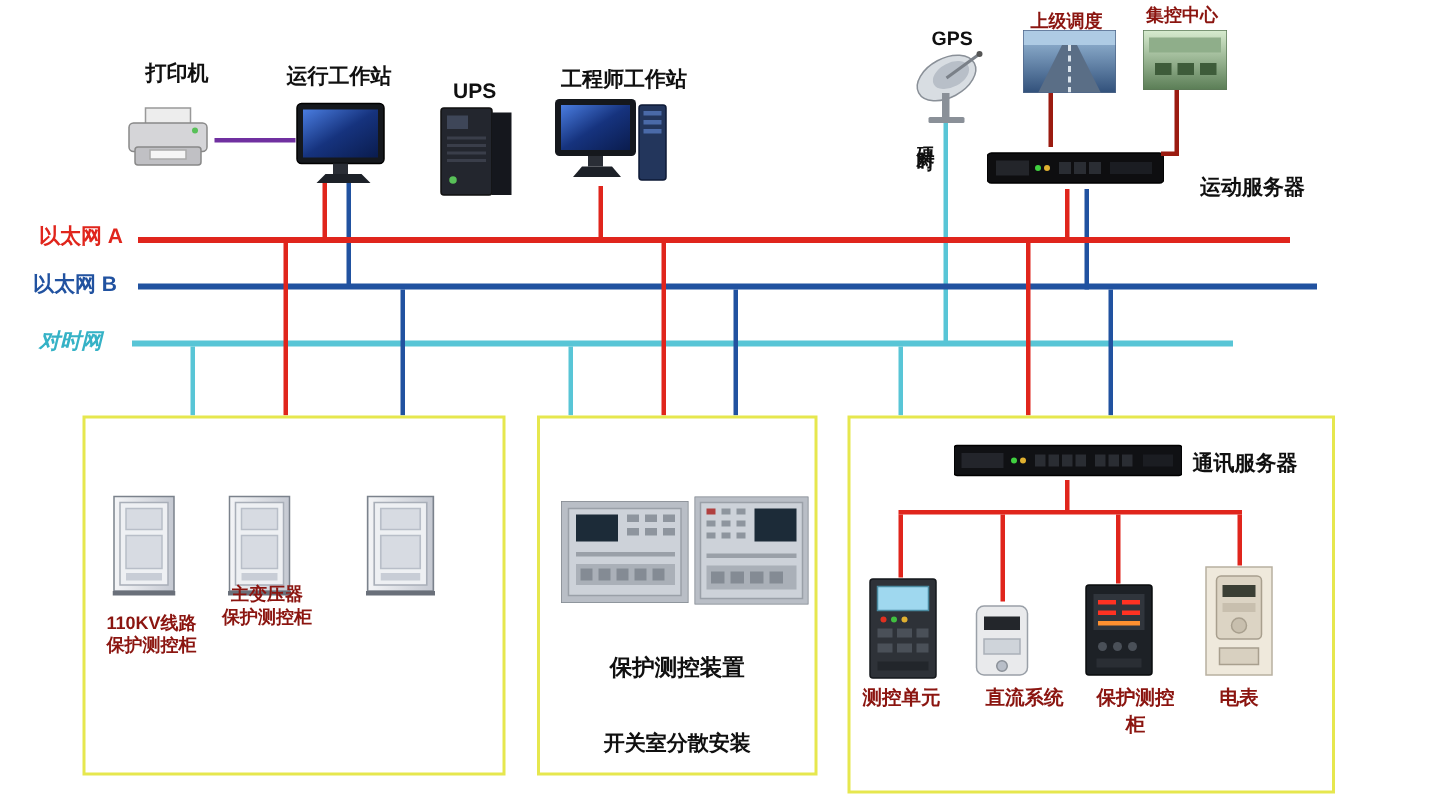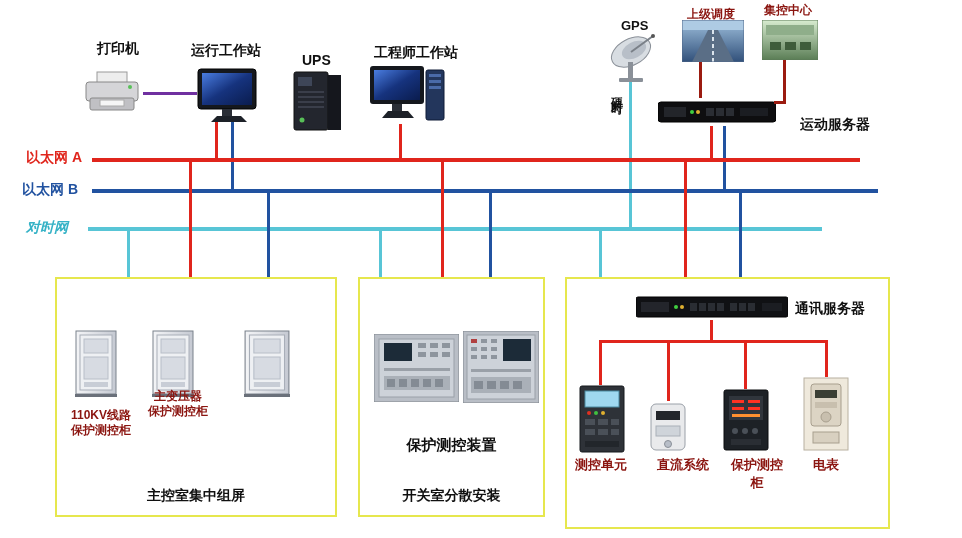--- a/index.html
+++ b/index.html
@@ -216,21 +216,20 @@
       <rect x="9" y="27" width="24" height="22" fill="#d7dbe2" stroke="#b8bec8"></rect>
       <rect x="9" y="52" width="24" height="5" fill="#c8cdd6"></rect>
       <rect x="0" y="64" width="42" height="3" fill="#6a707a"></rect>
     </svg>
   </div>
 
   <div class="lbl f12 maroon two-line" style="left:58px;top:408px;width:76px">110KV线路
 保护测控柜</div>
   <div class="lbl f12 maroon two-line" style="left:135px;top:389px;width:76px">主变压器
 保护测控柜</div>
-  <div class="lbl f14 center" style="left:55px;top:487px;width:282px">主控室集中组屏</div>
 
   <div class="zone-box" style="left:358px;top:277px;width:187px;height:240px"></div>
 
   <div class="icon" style="left:374px;top:334px">
     <svg width="85" height="68" viewBox="0 0 85 68">
       <rect x="0" y="0" width="85" height="68" fill="#b9bec6" stroke="#82888f"></rect>
       <rect x="5" y="5" width="75" height="58" fill="#cdd2d9" stroke="#9aa0a8"></rect>
       <rect x="10" y="9" width="28" height="18" fill="#1c2b38"></rect>
       <rect x="44" y="9" width="8" height="5" fill="#8e959e"></rect>
         <rect x="56" y="9" width="8" height="5" fill="#8e959e"></rect>

